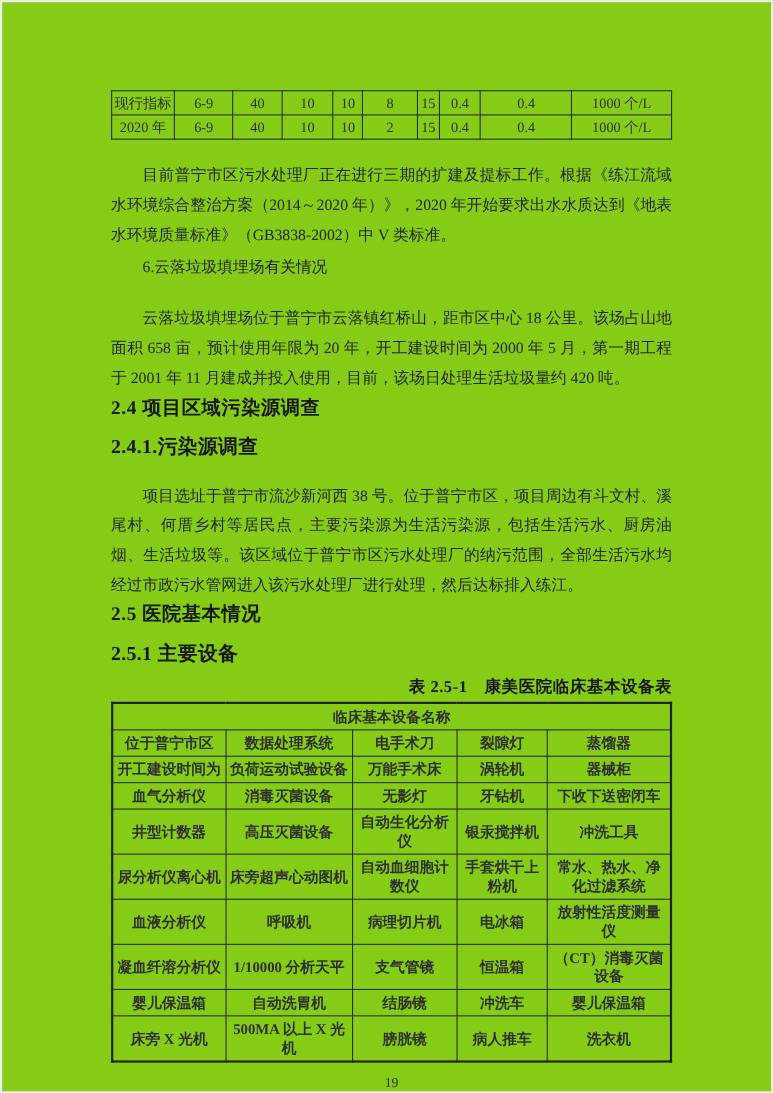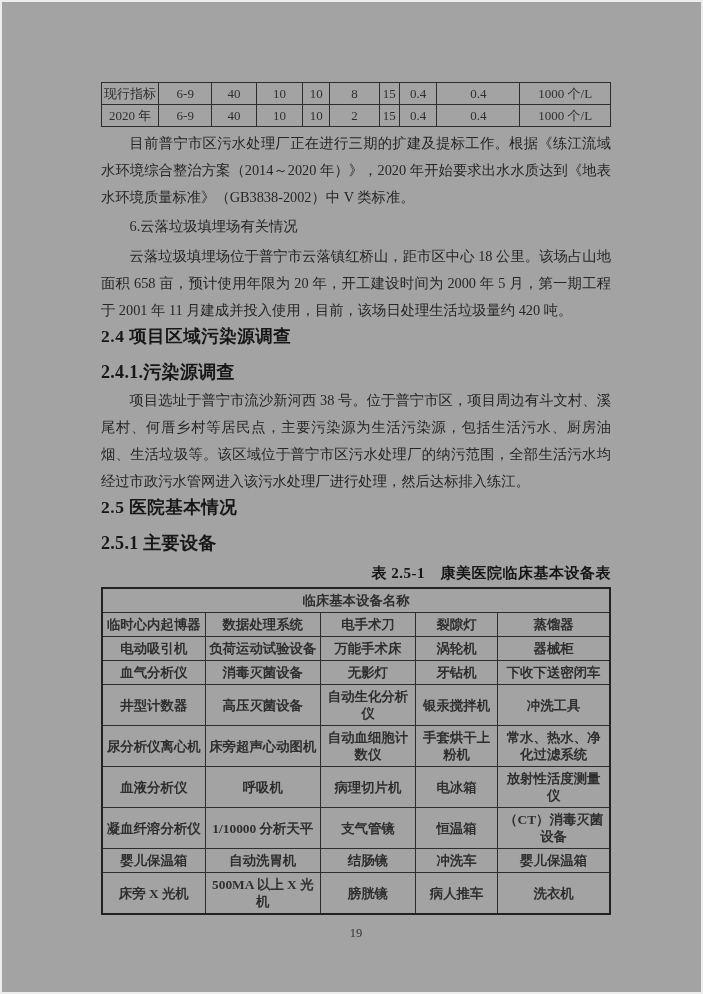--- a/index.html
+++ b/index.html
@@ -5,21 +5,21 @@
   * { margin: 0; padding: 0; box-sizing: border-box; }
   html, body { background: #ffffff; }
   body {
     font-family: "Liberation Serif", "DejaVu Serif", serif;
     color: #2a2a2a;
   }
   .page {
     position: relative;
     width: 703px;
     height: 994px;
-    background: #a3a3a3;
+    background: #84cc16;
     border: 2px solid #ededed;
     padding: 80px 90px 0 99px;
     overflow: hidden;
   }
   
   table.std-table {
     width: 100%;
     border-collapse: collapse;
     font-size: 13px;
     color: #2f2f2f;
@@ -30,21 +30,21 @@
     height: 22px;
     padding: 0 2px;
     white-space: nowrap;
   }
   
   .para {
     font-size: 14.3px;
     line-height: 27px;
     text-align: justify;
     text-indent: 2em;
-    margin-top: 3px;
+    margin-top: 20px;
     color: #262626;
   }
   .sub-point {
     font-size: 14.3px;
     line-height: 27px;
     text-indent: 2em;
     margin-top: 2px;
     color: #262626;
   }
   .h-major {
@@ -164,28 +164,28 @@
         <col style="width:22.7%">
         <col style="width:18.7%">
       <col style="width:16.2%">
         <col style="width:22.1%">
     </colgroup>
     <tbody>
       <tr>
         <th class="span-header" colspan="5">临床基本设备名称</th>
       </tr>
     <tr>
-          <td>临时心内起博器</td>
+          <td>位于普宁市区</td>
           <td>数据处理系统</td>
           <td>电手术刀</td>
           <td>裂隙灯</td>
           <td>蒸馏器</td>
         </tr>
         <tr>
-          <td>电动吸引机</td>
+          <td>开工建设时间为</td>
           <td>负荷运动试验设备</td>
           <td>万能手术床</td>
           <td>涡轮机</td>
           <td>器械柜</td>
         </tr>
         <tr>
           <td>血气分析仪</td>
           <td>消毒灭菌设备</td>
           <td>无影灯</td>
           <td>牙钻机</td>

